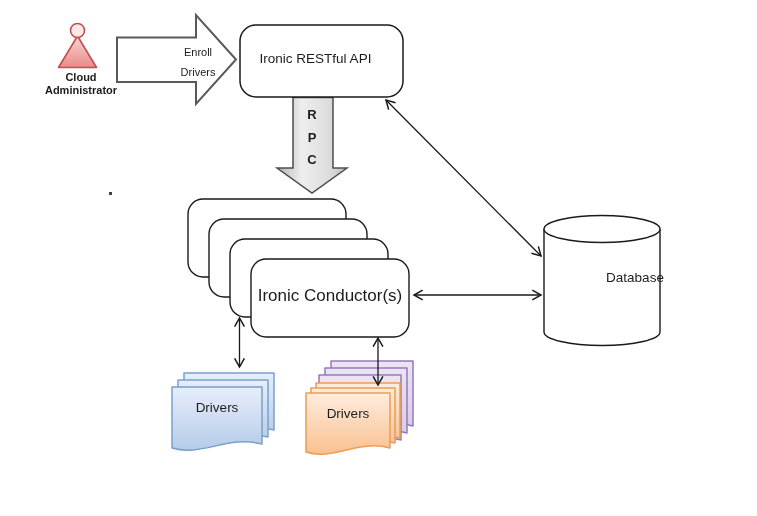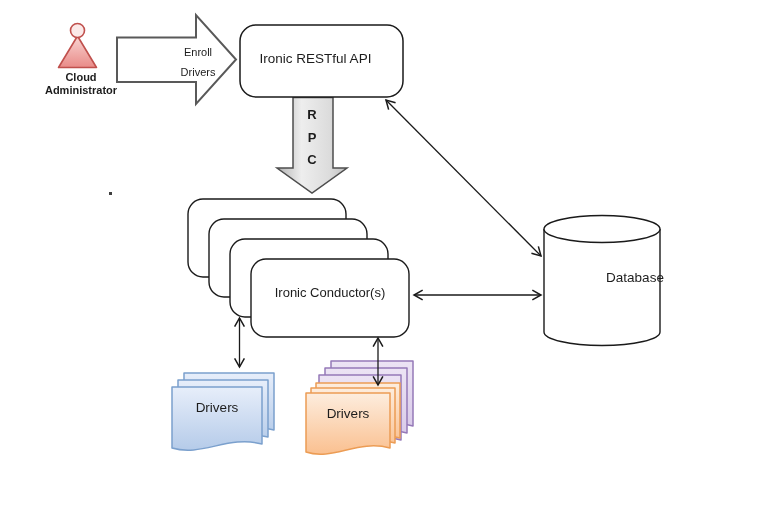--- a/index.html
+++ b/index.html
@@ -17,21 +17,21 @@
     color: #1c1c1c;
     text-align: center;
     line-height: 1.25;
     white-space: nowrap;
   }
   .label .line { display:block; }
   .actor-label { left:33px; top:71px; width:96px; font-size:11px; font-weight:bold; line-height:13px; }
   .enroll-label { left:119px; top:42px; width:78px; font-size:11px; line-height:20px;padding-left:40px; }
   .api-label { left:240px; top:51px; width:151px; font-size:13.5px; }
   .rpc-label { left:299px; top:104px; width:26px; font-size:13px; font-weight:600; line-height:22.5px; }
-  .conductor-label { left:251px; top:285px; width:158px; font-size:13px; }
+  .conductor-label { left:251px; top:285px; width:158px; font-size:17px; }
   .database-label { left:544px; top:270px; width:116px; font-size:13.5px;margin-left:33px; }
   .drivers-blue-label { left:172px; top:400px; width:90px; font-size:13.5px; }
   .drivers-orange-label { left:306px; top:406px; width:84px; font-size:13.5px; }
   .stray-dot { position:absolute; left:109px; top:192px; width:3px; height:3px; background:#3f3f3f; }
 </style>
 </head>
 <body>
 
 <div class="stage">
 

